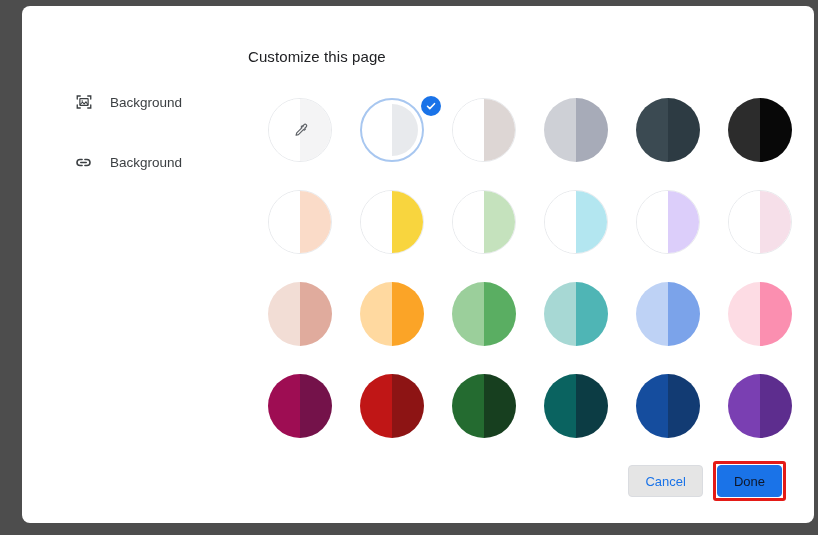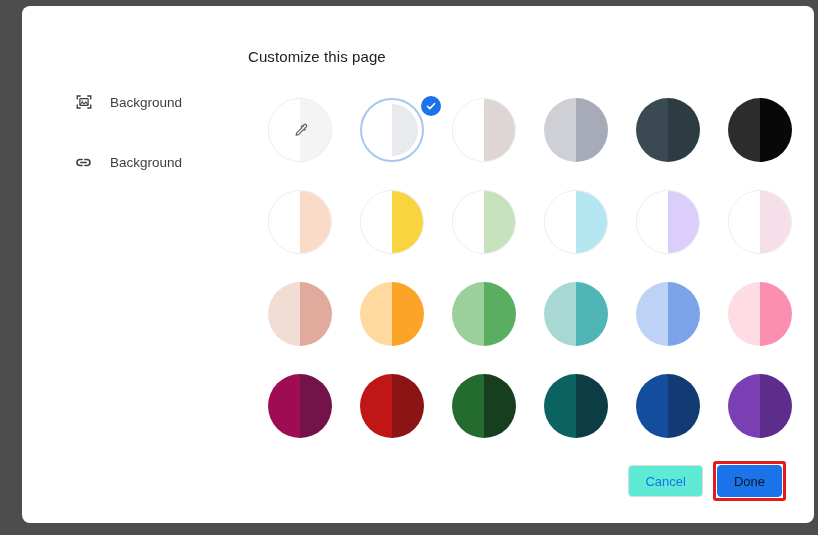--- a/index.html
+++ b/index.html
@@ -197,21 +197,21 @@
     border-radius: 4px;
     padding: 0 16px;
     height: 32px;
     line-height: 32px;
     cursor: pointer;
     box-sizing: border-box;
     white-space: nowrap;
   }
 
   #cancel-button {
-    background: #5eead4;
+    background: #e5e5e5;
     color: #1a73e8;
     border: 1px solid #dadce0;
   }
 
   #done-wrap {
     border: 3px solid #e41b17;
     border-radius: 3px;
     padding: 1px;
     display: inline-block;
     line-height: 0;

